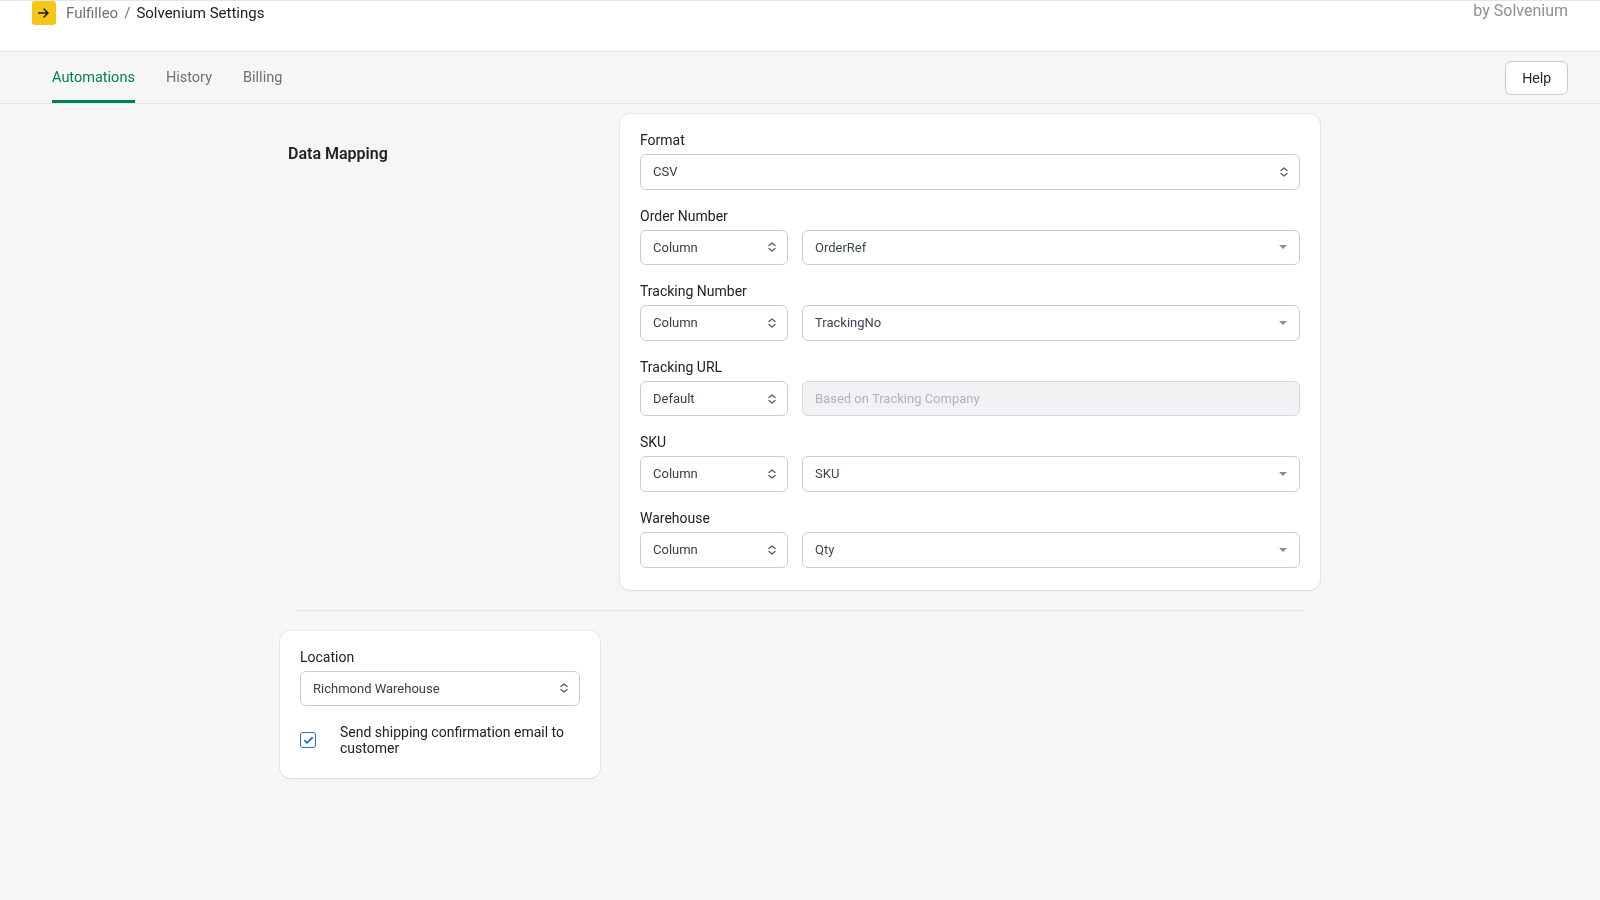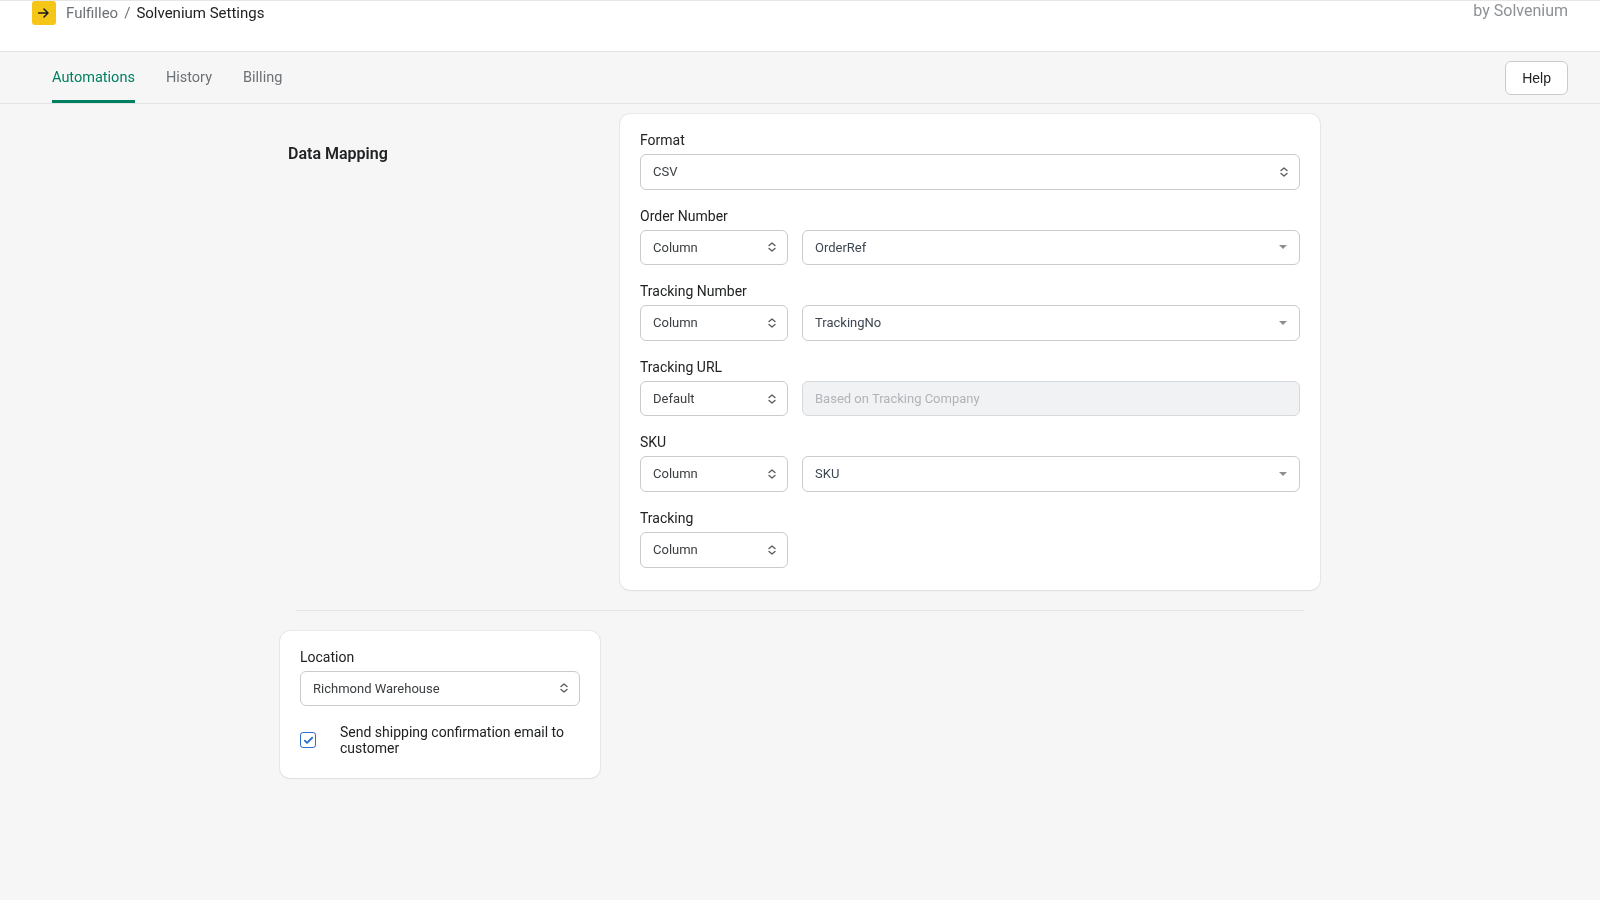--- a/index.html
+++ b/index.html
@@ -281,27 +281,35 @@
             <span class="combo-caret">
                 <svg viewBox="0 0 10 10">
                   <path d="M1 3l4 4 4-4" fill="currentColor"></path>
                 </svg>
               </span>
           </span>
         </div>
       </div>
 
       <div class="field" style="margin-bottom:0">
-        <span class="label">Tracking</span>
+        <span class="label">Warehouse</span>
         <div class="row">
           <span class="sel-wrap">
             <div class="select">Column</div>
             <span class="sel-caret">
                 <svg viewBox="0 0 12 12">
                   <path d="M3 4.5L6 2l3 2.5M3 7.5L6 10l3-2.5" fill="none" stroke="currentColor" stroke-width="1.4" stroke-linecap="round" stroke-linejoin="round"></path>
+                </svg>
+              </span>
+          </span>
+          <span class="sel-wrap">
+            <div class="combo">Qty</div>
+            <span class="combo-caret">
+                <svg viewBox="0 0 10 10">
+                  <path d="M1 3l4 4 4-4" fill="currentColor"></path>
                 </svg>
               </span>
           </span>
         </div>
       </div>
 
     </div>
   </div>
 
   <div class="divider"></div>

